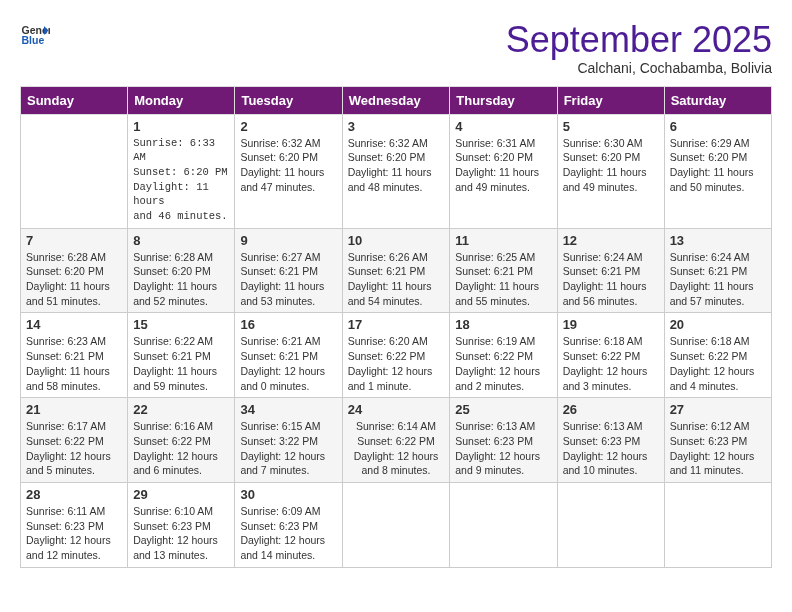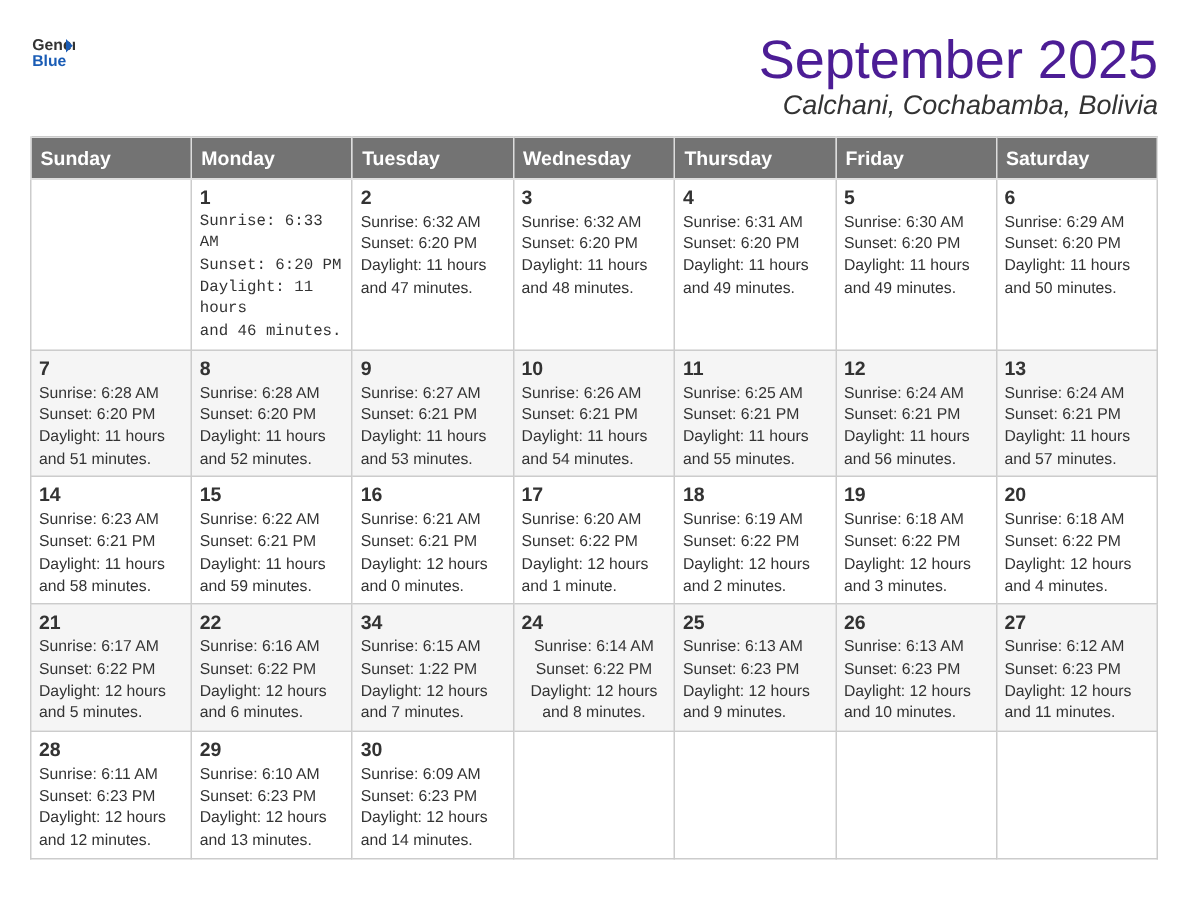--- a/index.html
+++ b/index.html
@@ -28,31 +28,30 @@
     .title-block {
       text-align: right;
     }
     .month-title {
       font-size: 36px;
       font-weight: normal;
       color: #4c1d95;
       line-height: 1.1;
     }
     .subtitle {
-      font-size: 18px;
+      font-size: 14px;
       color: #333;
-      font-style: italic;
     }
     table {
       width: 100%;
       border-collapse: collapse;
       font-size: 11px;
     }
     thead tr th {
-      background: #737373;
+      background: #701a75;
       color: #fff;
       text-align: left;
       padding: 6px 6px;
       font-size: 13px;
       font-weight: bold;
       border: 1px solid #ddd;
     }
     tbody tr td {
       border: 1px solid #ccc;
       vertical-align: top;
@@ -267,21 +266,21 @@
         <td>
           <span class="day-num">22</span>
           <div class="day-info" style="white-space: pre-line;">Sunrise: 6:16 AM
 Sunset: 6:22 PM
 Daylight: 12 hours
 and 6 minutes.</div>
         </td>
         <td>
           <span class="day-num">34</span>
           <div class="day-info" style="white-space: pre-line;">Sunrise: 6:15 AM
-Sunset: 1:22 PM
+Sunset: 3:22 PM
 Daylight: 12 hours
 and 7 minutes.</div>
         </td>
         <td>
           <span class="day-num">24</span>
           <div class="day-info" style="white-space: pre-line; text-align: center;">Sunrise: 6:14 AM
 Sunset: 6:22 PM
 Daylight: 12 hours
 and 8 minutes.</div>
         </td>

